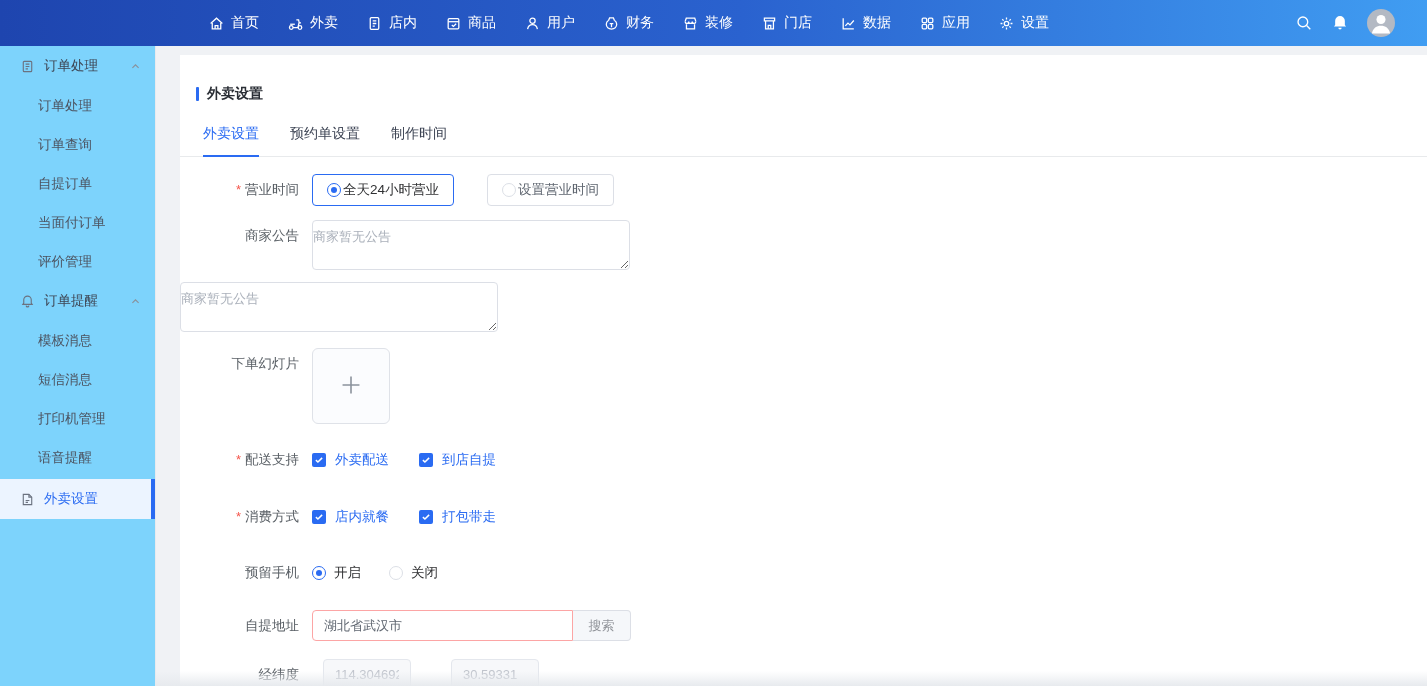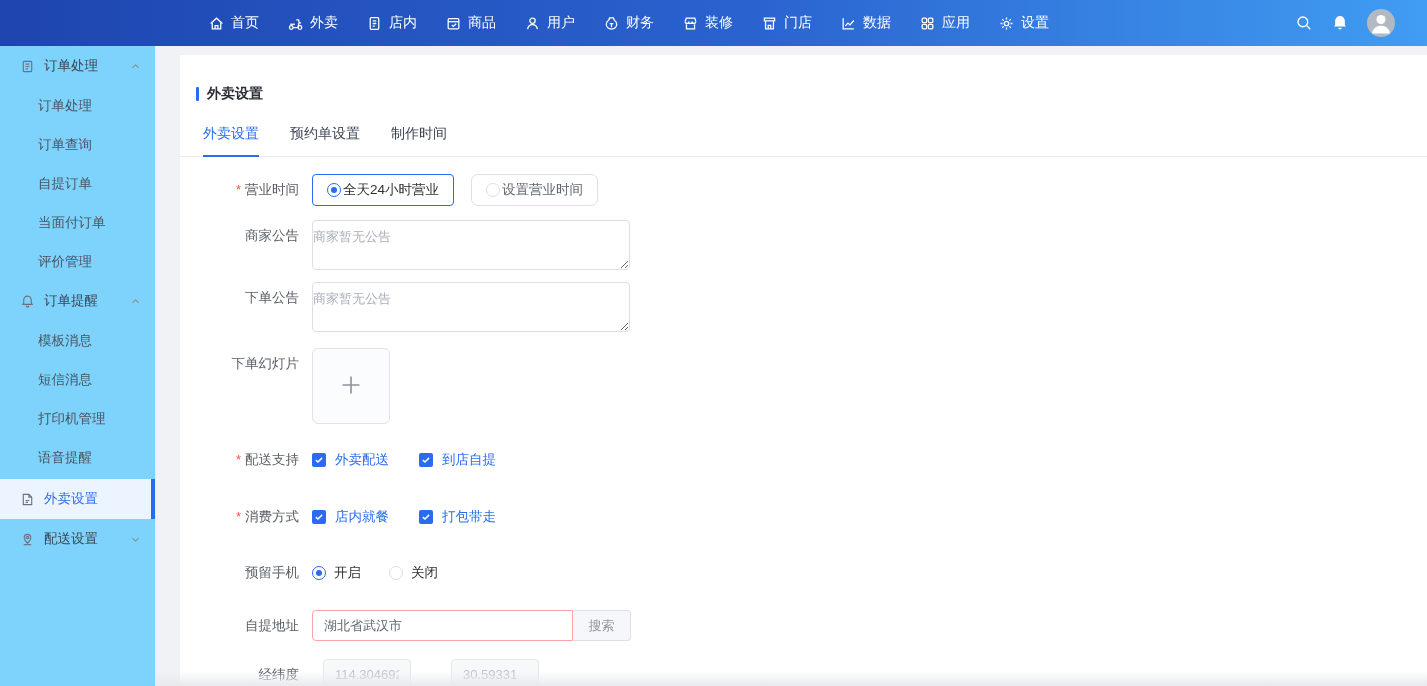--- a/index.html
+++ b/index.html
@@ -292,35 +292,20 @@
       <span class="sb-icon">
           <svg width="15" height="15" viewBox="0 0 16 16" fill="none" stroke="#6b7280" stroke-width="1.2">
             <path d="M3.5 2.5h6L12.5 5.5v8h-9z"></path>
             <path d="M9.5 2.5v3h3"></path>
             <path d="M6 9h4M6 11h2.5"></path>
           </svg>
         </span>
       <span class="lbl">外卖设置</span>
     </div>
 
-    <div class="sb-group-header">
-      <span class="sb-icon">
-          <svg width="15" height="15" viewBox="0 0 16 16" fill="none" stroke="#6b7280" stroke-width="1.2">
-            <path d="M8 2.5c2 0 3.5 1.5 3.5 3.4C11.5 8.4 8 12 8 12S4.5 8.4 4.5 5.9C4.5 4 6 2.5 8 2.5z"></path>
-            <circle cx="8" cy="5.9" r="1.2"></circle>
-            <path d="M4 13.5h8"></path>
-          </svg>
-        </span>
-      <span class="lbl">配送设置</span>
-      <span class="chev">
-          <svg width="11" height="11" viewBox="0 0 16 16" fill="none" stroke="#8a8f99" stroke-width="1.6">
-            <path d="M3.5 6 8 10.5 12.5 6"></path>
-          </svg>
-        </span>
-    </div>
   </div>
 
   <div class="main">
     <div class="panel">
 
       <div class="page-title">
         <span class="title-bar"></span>
         <span class="title-text">外卖设置</span>
       </div>
 
@@ -331,33 +316,32 @@
       </div>
 
       <div class="form">
 
         <div class="row m-b14">
           <div class="row-label req">营业时间</div>
           <div class="radio-box selected">
             <span class="radio on"></span>
             <span>全天24小时营业</span>
           </div>
-          <div class="radio-box" style="margin-left:17px;border-radius:7px;">
+          <div class="radio-box" style="margin-left:33px;">
             <span class="radio"></span>
             <span>设置营业时间</span>
           </div>
         </div>
 
         <div class="row m-b12">
           <div class="row-label">商家公告</div>
           <textarea class="notice" placeholder="商家暂无公告" style=""></textarea>
         </div>
 
         <div class="row m-b16">
-          <div class="row-label">下单公告</div>
           <textarea class="notice" placeholder="商家暂无公告" style=""></textarea>
         </div>
 
         <div class="row m-b27">
           <div class="row-label">下单幻灯片</div>
           <div class="upload-box">
             <span><svg width="26" height="26" viewBox="0 0 16 16" fill="none" stroke="#8c939d" stroke-width="1">
                   <path d="M8 2.8v10.4M2.8 8h10.4"></path>
                 </svg></span>
           </div>

